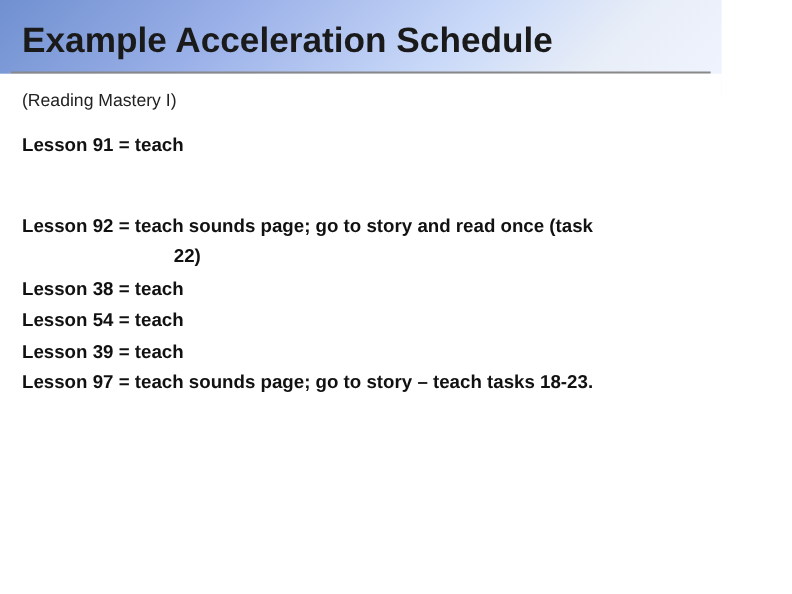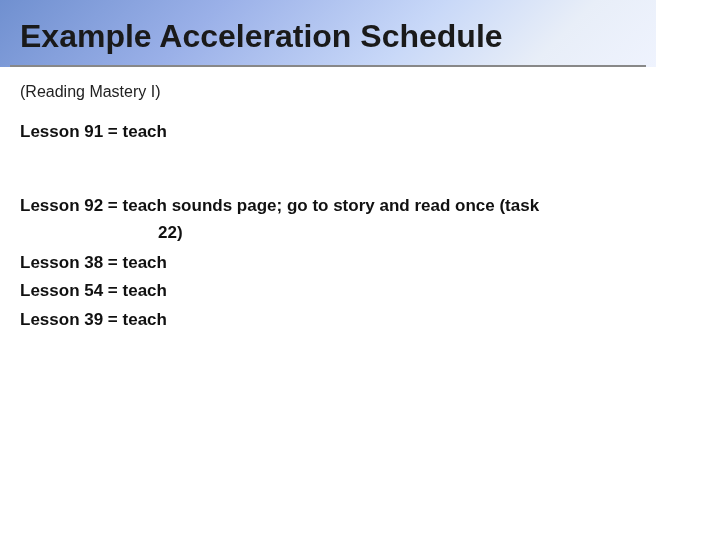--- a/index.html
+++ b/index.html
@@ -120,15 +120,18 @@
       </li>
       <li class="lesson-item">
         <span>Lesson 38 = teach</span>
       </li>
       <li class="lesson-item">
         <span>Lesson 54 = teach</span>
       </li>
       <li class="lesson-item">
         <span>Lesson 39 = teach</span>
       </li>
+      <li class="lesson-item last-item">
+        <span>Lesson 97 = teach sounds page; go to story – teach tasks 18-23.</span>
+      </li>
     </ul>
   </div>
 </div>
 
 </body></html>

